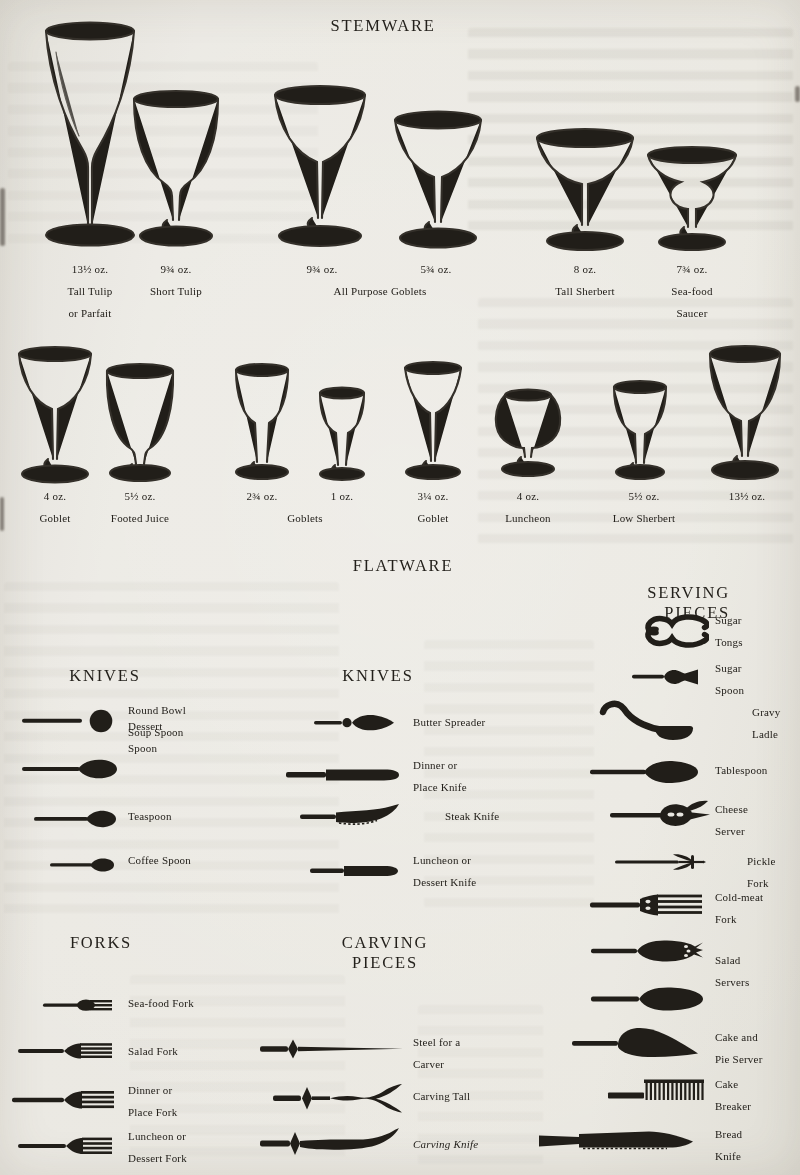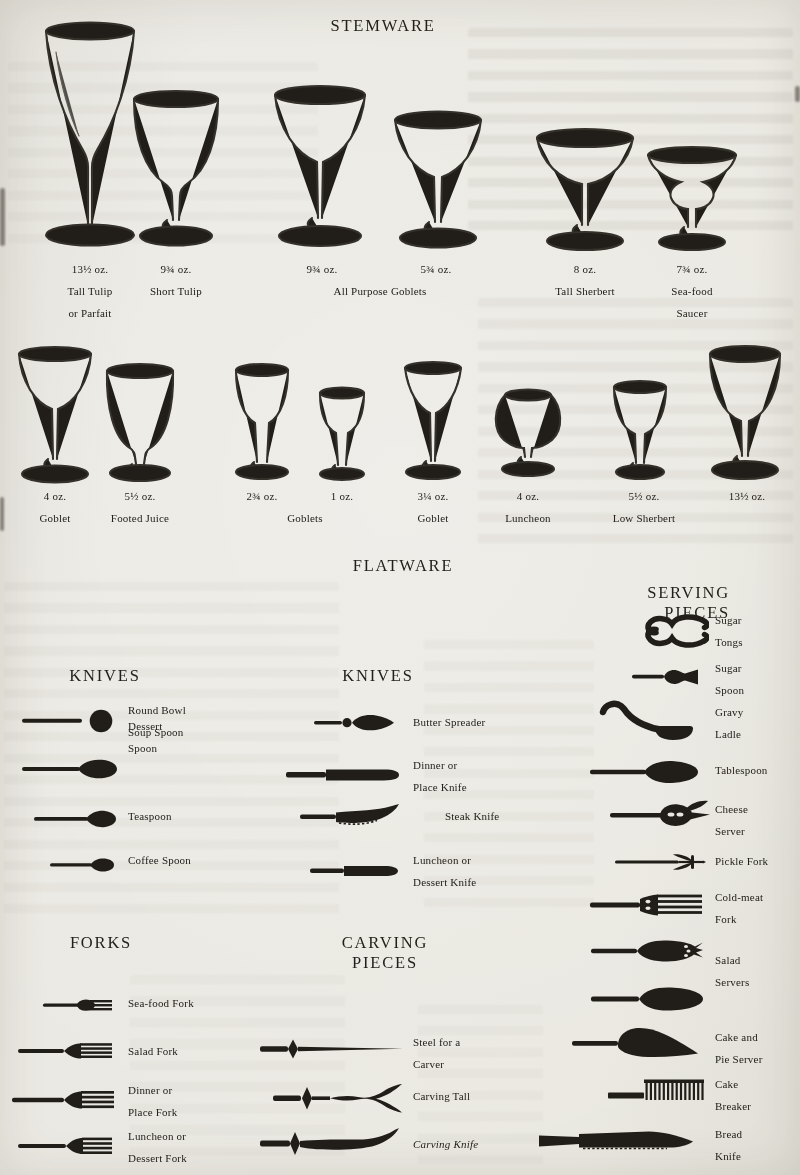--- a/index.html
+++ b/index.html
@@ -310,21 +310,21 @@
     <rect x="2" y="10.8" width="32" height="3.8" rx="1.8"></rect>
     <path d="M34,12.8 C36,6.5 44,4 50,7.5 C52,8.6 53.5,9.3 55,9.6 L68,5.5 L68,20.5 L55,16.4 C53.5,16.7 52,17.4 50,18.5 C44,22 36,19 34,12.8 Z"></path>
   </svg>
   <div class="cap" style="left:715px;top:658px;">Sugar
 Spoon</div>
 
   <svg class="icon" style="left:597px;top:699px;" width="108" height="44" viewBox="0 0 108 44">
     <path class="nf" style="stroke-width:6.5" d="M6,13 C8,5.5 18,2.5 24,7 C26,8.6 28,11 30,14 C38,23 52,29.5 66,31"></path>
     <path d="M58,29 C58,36 64,41 76,41 C88,41 96,36.5 96,29.5 C96,28 95,27 93,27 L61,27 C59,27 58,27.8 58,29 Z"></path>
   </svg>
-  <div class="cap" style="left:715px;top:702px;font-family:Liberation Serif, serif;">Gravy
+  <div class="cap" style="left:752px;top:702px;font-family:Liberation Serif, serif;">Gravy
 Ladle</div>
 
   <svg class="icon" style="left:588px;top:758px;" width="114" height="28" viewBox="0 0 114 28">
     <rect x="2" y="11.8" width="56" height="4.4" rx="2"></rect>
     <path d="M56,14 C62,5 74,2.5 84,3 C98,3.8 110,8 110,14 C110,20 98,24.2 84,25 C74,25.5 62,23 56,14 Z"></path>
   </svg>
   <div class="cap" style="left:715px;top:760px;">Tablespoon</div>
 
   <svg class="icon" style="left:608px;top:800px;" width="104" height="30" viewBox="0 0 104 30">
     <rect x="2" y="13" width="52" height="4.4" rx="2"></rect>
@@ -338,21 +338,21 @@
 Server</div>
 
   <svg class="icon" style="left:613px;top:852px;" width="94" height="20" viewBox="0 0 94 20">
     <rect x="2" y="8.4" width="64" height="3.2" rx="1.6"></rect>
     <rect x="66" y="8.9" width="24" height="2.2"></rect>
     <path d="M90,8.5 L93,10 L90,11.5 Z"></path>
     <path d="M80,9 C74,3.5 66,1.5 60,2.5 C66,5.5 73,8 79,9.6 Z"></path>
     <path d="M80,11 C74,16.5 66,18.5 60,17.5 C66,14.5 73,12 79,10.4 Z"></path>
     <rect x="78" y="3" width="3" height="14" rx="1.5"></rect>
   </svg>
-  <div class="cap" style="left:715px;top:851px;">Pickle Fork</div>
+  <div class="cap" style="left:747px;top:851px;">Pickle Fork</div>
 
   <svg class="icon" style="left:588px;top:890px;" width="116" height="30" viewBox="0 0 116 30">
     <rect x="2" y="12.6" width="50" height="5" rx="2"></rect>
     <path d="M52,9 C58,6.5 64,5 70,4.5 L70,25.5 C64,25 58,23.5 52,21 Z"></path>
     <rect x="69" y="4.6" width="45" height="2.8"></rect>
       <rect x="69" y="10.1" width="45" height="2.8"></rect>
       <rect x="69" y="15.6" width="45" height="2.8"></rect>
       <rect x="69" y="21.1" width="45" height="2.8"></rect>
     <ellipse class="paper" cx="60" cy="11.6" rx="2.6" ry="1.8"></ellipse>
     <ellipse class="paper" cx="60" cy="18.2" rx="2.6" ry="1.8"></ellipse>

